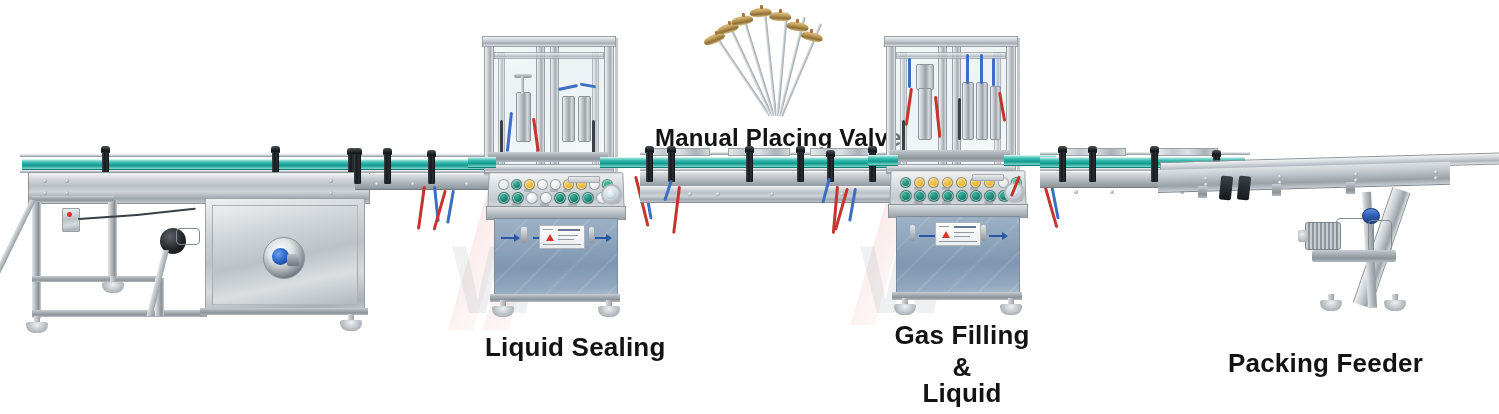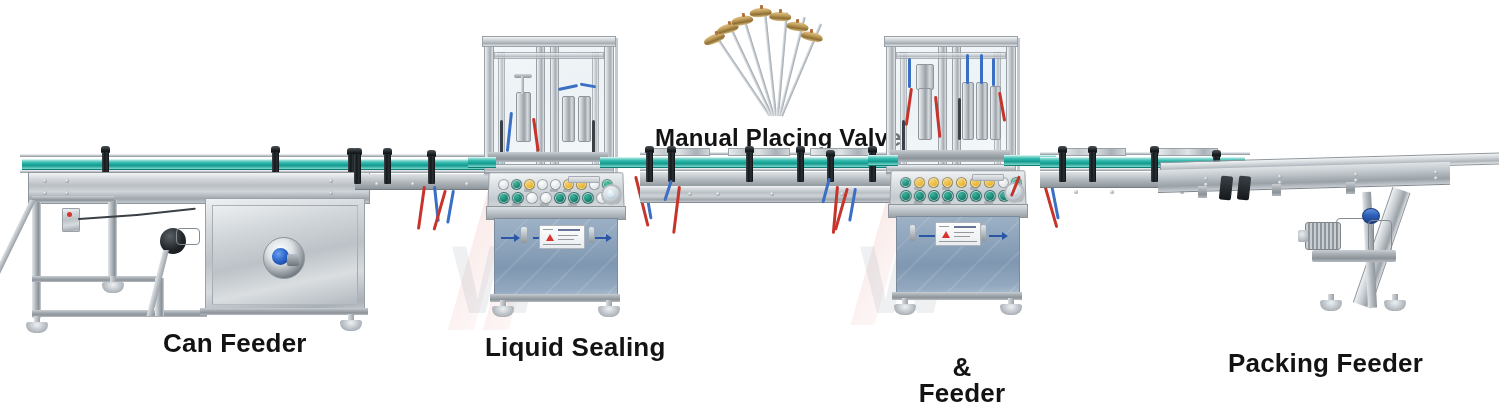--- a/index.html
+++ b/index.html
@@ -284,21 +284,20 @@
         <div class="porthole-motor" style="left:8px;top:10px;width:17px;height:17px;"></div>
         <div style="position:absolute;left:23px;top:16px;width:12px;height:12px;background:linear-gradient(180deg,#b9c0c6,#6d757c);border-radius:2px;"></div>
       </div>
     </div>
     <div class="steel-dark" style="position:absolute;left:200px;top:308px;width:168px;height:7px;"></div>
     <div>
       <div class="foot-stem" style="left:348px;top:314px;"></div>
       <div class="foot" style="left:340px;top:320px;"></div>
     </div>
 
-    <div class="label" style="left:163px;top:328px;font-size:26px;">Can Feeder</div>
   </div>
 
   <div class="abs" style="left:355px;top:0;width:150px;height:220px;">
     <div class="conv-rail" style="left:0;top:154px;width:150px;"></div>
     <div class="conv-belt" style="left:0;top:159px;width:150px;"></div>
     <div class="conv-rail" style="left:0;top:170px;width:150px;"></div>
     <div class="conv-side" style="left:0;top:174px;width:150px;"></div>
     <div class="guide-knob" style="left:-2px;top:148px;"></div>
     <div class="guide-post" style="left:-1px;top:154px;height:30px;"></div>
     <div class="guide-knob" style="left:28px;top:148px;"></div>
@@ -581,22 +580,23 @@
     <div>
       <div class="foot-stem" style="left:136px;top:298px;"></div>
       <div class="foot" style="left:128px;top:304px;"></div>
     </div>
 
     <div class="tube-red" style="left:-26px;top:188px;width:3px;height:44px;transform:rotate(16deg);transform-origin:top;"></div>
     <div class="tube-blue" style="left:-18px;top:188px;width:3px;height:34px;transform:rotate(10deg);transform-origin:top;"></div>
     <div class="tube-red" style="left:168px;top:174px;width:3px;height:56px;transform:rotate(-16deg);transform-origin:top;"></div>
     <div class="tube-blue" style="left:176px;top:174px;width:3px;height:46px;transform:rotate(-11deg);transform-origin:top;"></div>
 
+    <div class="label c" style="left:0;top:320px;width:180px;font-size:26px;">Gas Filling</div>
     <div class="label c" style="left:0;top:352px;width:180px;font-size:26px;">&amp;</div>
-    <div class="label c" style="left:0;top:378px;width:180px;font-size:26px;">Feeder</div>
+    <div class="label c" style="left:0;top:378px;width:180px;font-size:26px;">Liquid</div>
   </div>
 
   <div class="abs" style="left:1040px;top:0;width:459px;height:414px;">
 
     <div class="conv-rail" style="left:0;top:152px;width:210px;"></div>
     <div class="conv-belt" style="left:0;top:157px;width:205px;"></div>
     <div class="conv-rail" style="left:0;top:168px;width:210px;"></div>
     <div class="conv-side" style="left:0;top:172px;width:215px;"></div>
     <div class="steel-v" style="position:absolute;left:22px;top:148px;width:62px;height:6px;border:1px solid #9aa1a7;"></div>
     <div class="steel-v" style="position:absolute;left:118px;top:148px;width:58px;height:6px;border:1px solid #9aa1a7;"></div>

